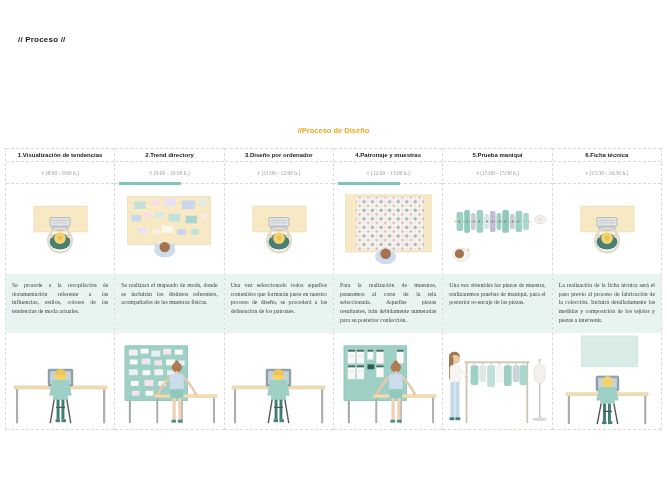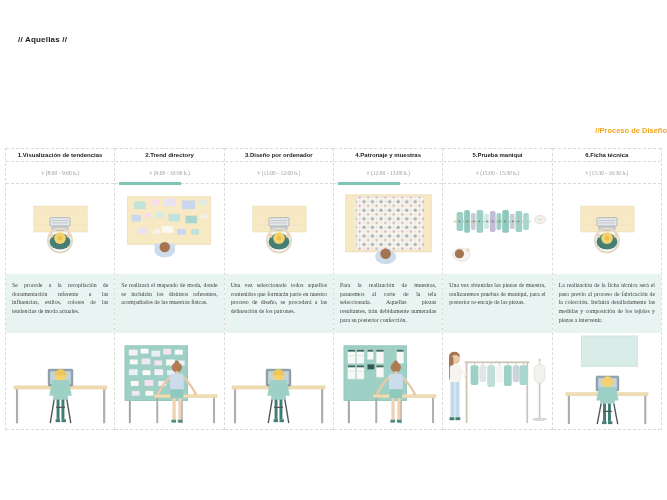--- a/index.html
+++ b/index.html
@@ -5,21 +5,21 @@
   html,body{margin:0;padding:0;}
   body{
     width:667px;height:500px;position:relative;overflow:hidden;
     background:#ffffff;font-family:"Liberation Sans",sans-serif;
   }
   .page-title{
     position:absolute;left:18px;top:35px;
     font-size:8px;font-weight:bold;color:#1a1a1a;letter-spacing:.2px;
   }
   .process-title{
-    position:absolute;left:0;right:0;top:126px;text-align:right;
+    position:absolute;left:0;right:0;top:126px;text-align:center;
     font-size:7.5px;font-weight:bold;color:#F2A61E;
   }
   .process-table{
     position:absolute;left:5px;top:148px;width:657px;display:flex;
   }
   .col{flex:1;border-right:1px dashed #D9DCD6;box-sizing:border-box;min-width:0;}
   .col:first-child{border-left:1px dashed #D9DCD6;}
   .cell{box-sizing:border-box;position:relative;}
   .title-cell{
     height:14px;border-top:1px dashed #D9DCD6;border-bottom:1px dashed #D9DCD6;
@@ -348,21 +348,21 @@
       </g>
       <g>
         <path d="M49,70 L45,91" stroke="#555555" stroke-width="1.4" fill="none"></path>
         <path d="M62,70 L66,91" stroke="#555555" stroke-width="1.4" fill="none"></path>
         <path d="M51,78 h9" stroke="#555555" stroke-width="1.2"></path>
       </g>
     </symbol>
   </defs>
 </svg>
 
-<div class="page-title">// Aquellas //</div>
+<div class="page-title">// Proceso //</div>
 <div class="process-title">//Proceso de Diseño</div>
 
 <div class="process-table">
 
   <div class="col">
     <div class="cell title-cell">1.Visualización de tendencias</div>
     <div class="cell time-cell">± (8:00 - 9:00 h.)</div>
     <div class="cell illo-top">
       <svg class="illo" width="104" height="78" viewBox="0 0 109 82">
           <use href="#desk-top"></use>

